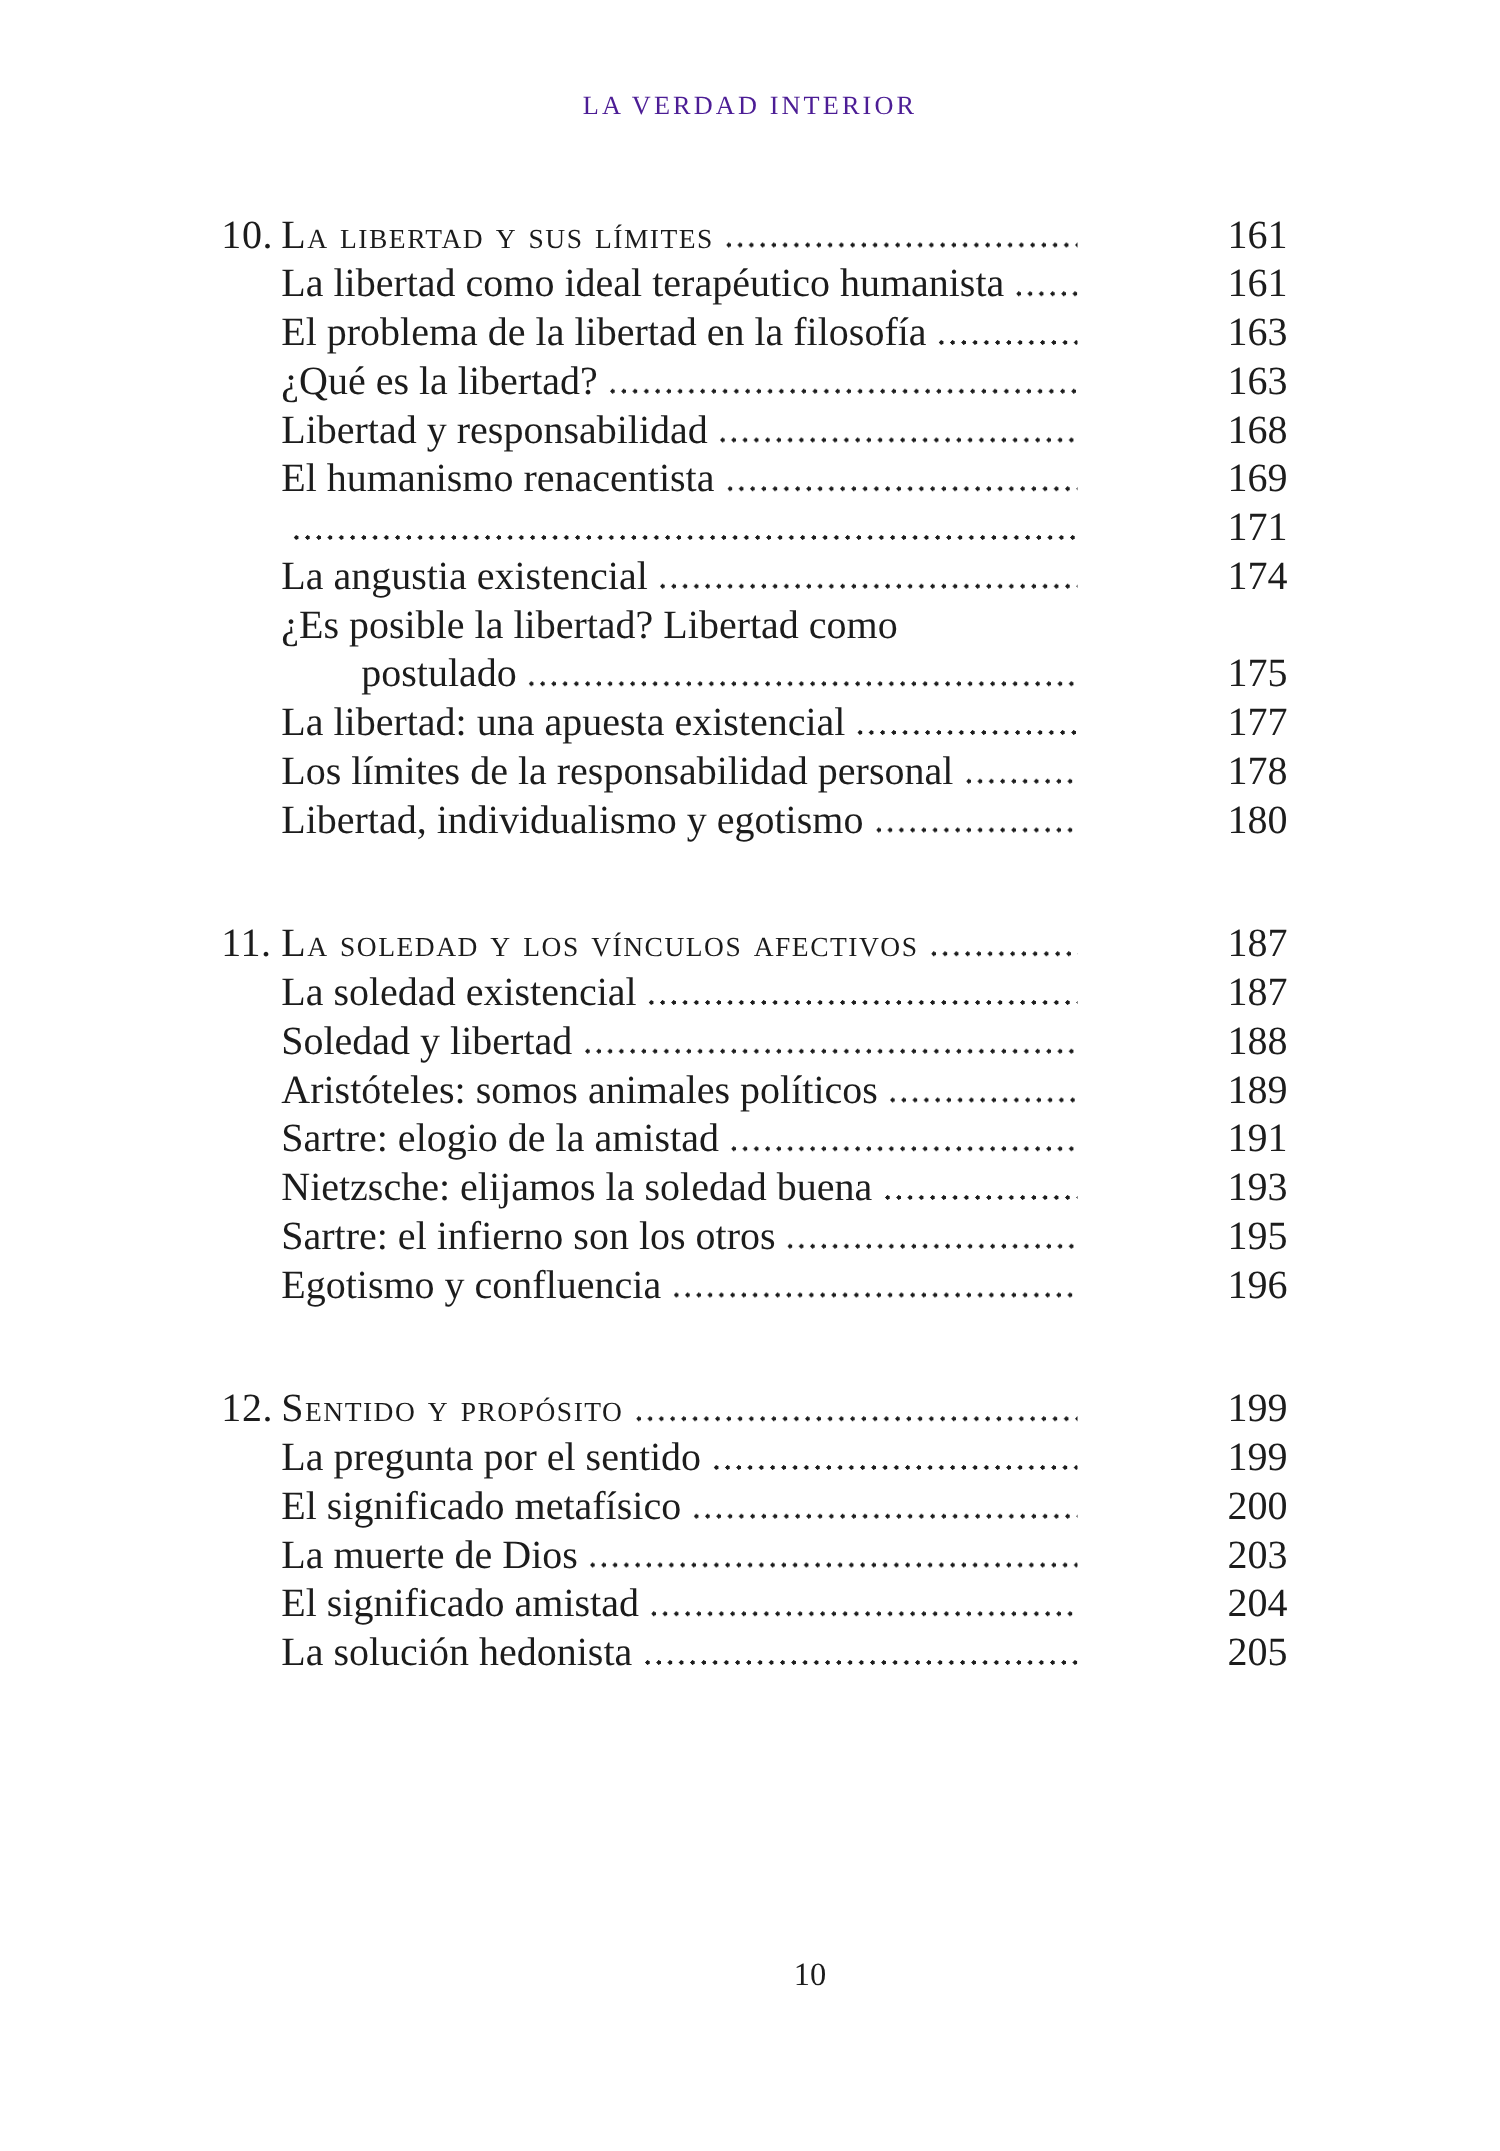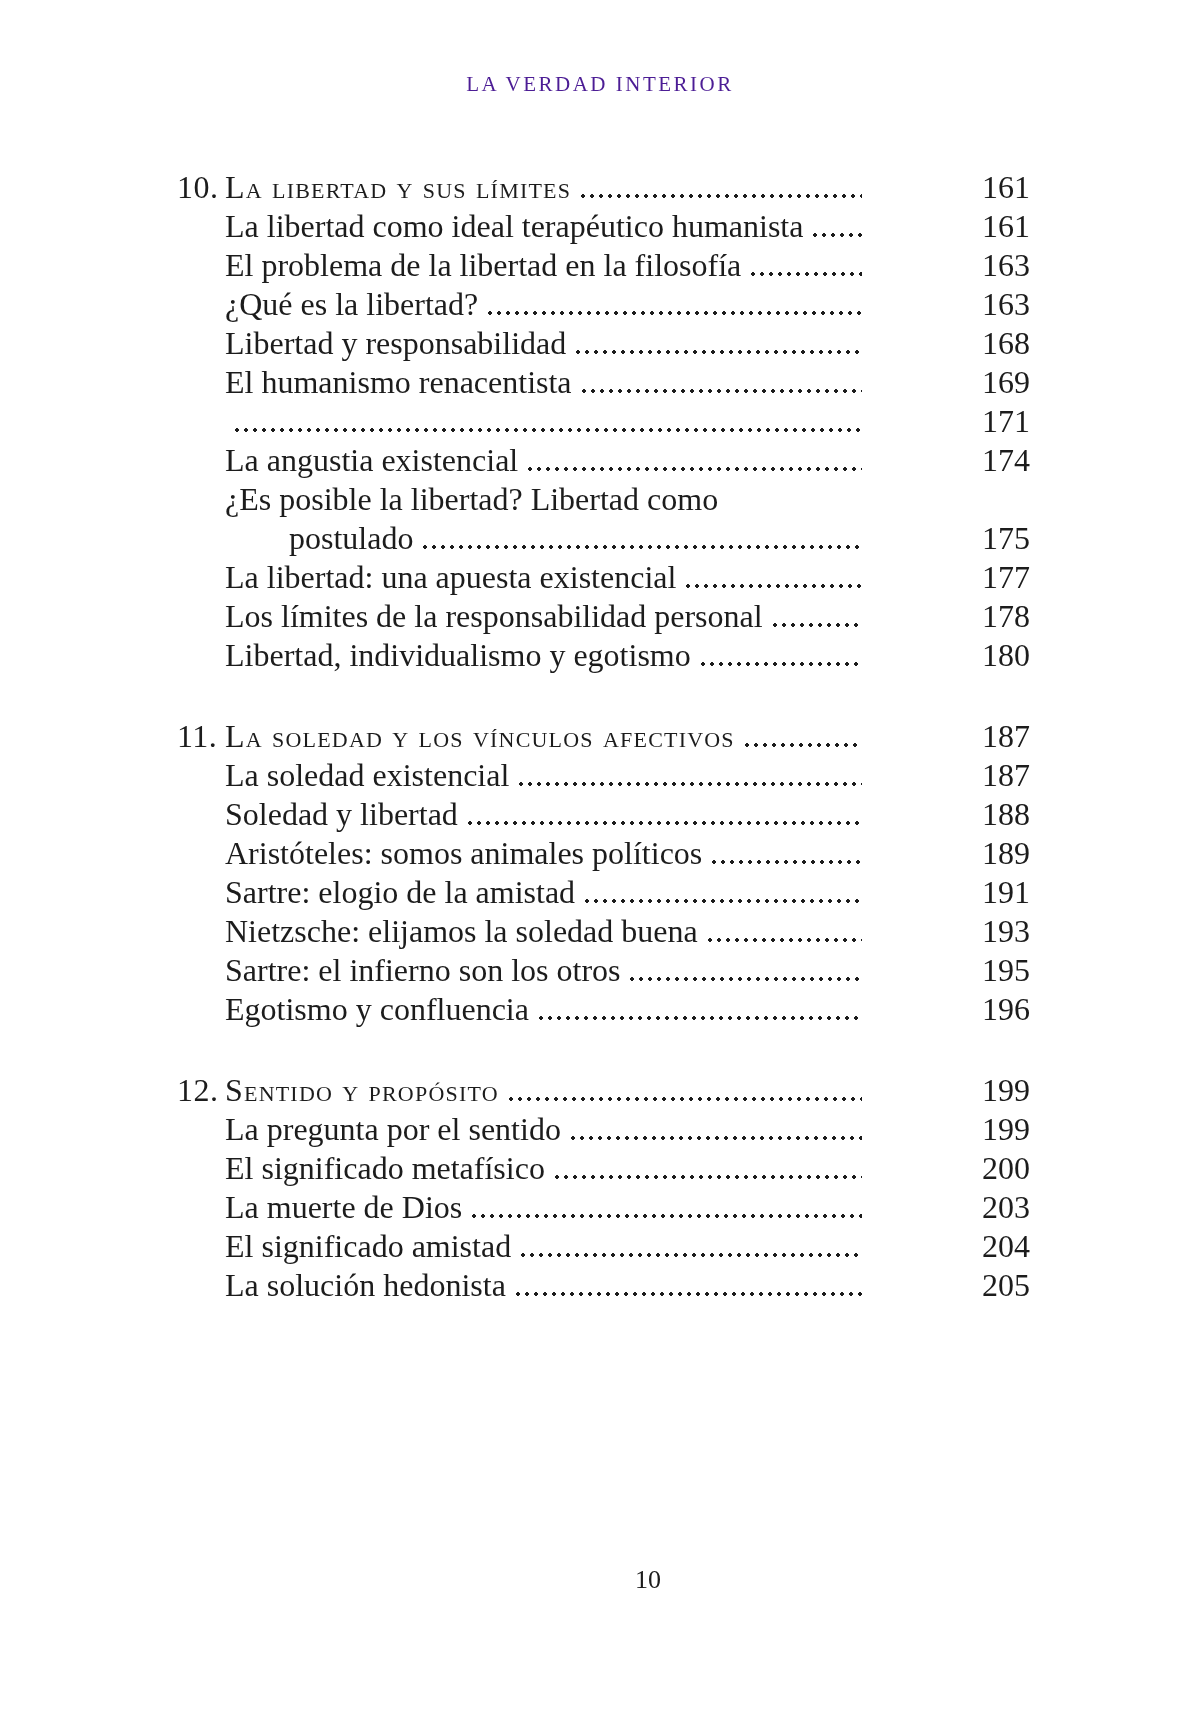--- a/index.html
+++ b/index.html
@@ -25,21 +25,21 @@
     font-size: 21px;
     letter-spacing: 2.5px;
     color: #4c1d95;
   }
   .toc {
     position: absolute;
     top: 168px;
     left: 177px;
     right: 170px;
   }
-  .toc-section + .toc-section { margin-top: 42px; }
+  .toc-section + .toc-section { margin-top: 60px; }
   .row {
     display: flex;
     align-items: flex-end;
     height: 39px;
     font-size: 32px;
     line-height: 39px;
     justify-content: space-between;
   }
   .gutter { flex: none; width: 48px; }
   .chapter-num { letter-spacing: 0.5px; }

